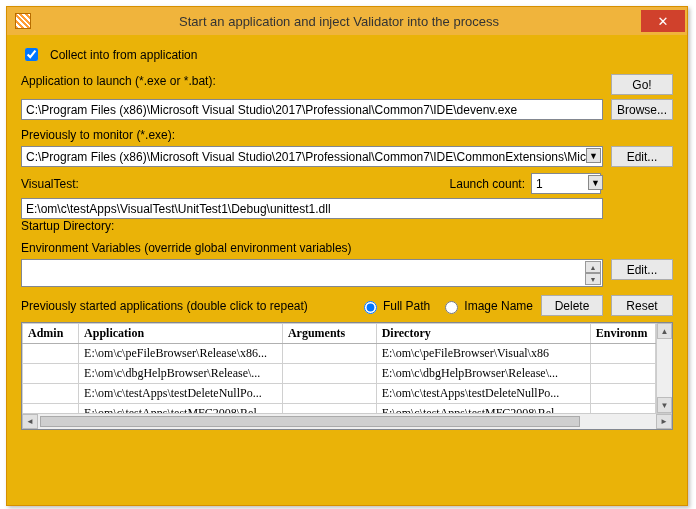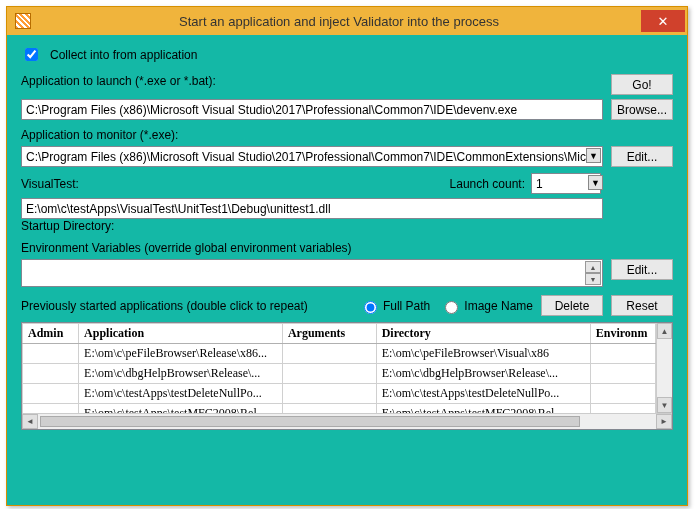--- a/index.html
+++ b/index.html
@@ -13,21 +13,21 @@
     height: 509px;
     overflow: hidden;
   }
   .window {
     position: absolute;
     left: 6px;
     top: 6px;
     width: 682px;
     height: 500px;
     border: 1px solid #d68f00;
-    background: #14b8a6;
+    background: #eab308;
     box-shadow: 2px 2px 4px rgba(0,0,0,0.25);
   }
   .titlebar {
     height: 28px;
     background: #f0b43c;
     display: flex;
     align-items: center;
     color: #333;
   }
   .titlebar .icon {
@@ -207,21 +207,21 @@
     </div>
     <div class="field-line" style="margin-top:4px;">
       <div class="main-col">
         <input type="text" class="text-input" value="C:\Program Files (x86)\Microsoft Visual Studio\2017\Professional\Common7\IDE\devenv.exe" style="">
       </div>
       <button class="btn">Browse...</button>
     </div>
 
     <div class="field-line" style="margin-top:8px;">
       <div class="main-col">
-        <div class="static-label">Application to monitor (*.exe):</div>
+        <div class="static-label">Previously to monitor (*.exe):</div>
       </div>
       <div style="width:62px;"></div>
     </div>
     <div class="field-line" style="margin-top:4px;">
       <div class="main-col combo-wrapper">
         <input type="text" class="text-input" value="C:\Program Files (x86)\Microsoft Visual Studio\2017\Professional\Common7\IDE\CommonExtensions\Microsoft\Te" style="">
         <div class="combo-arrow">▼</div>
       </div>
       <button class="btn">Edit...</button>
     </div>

